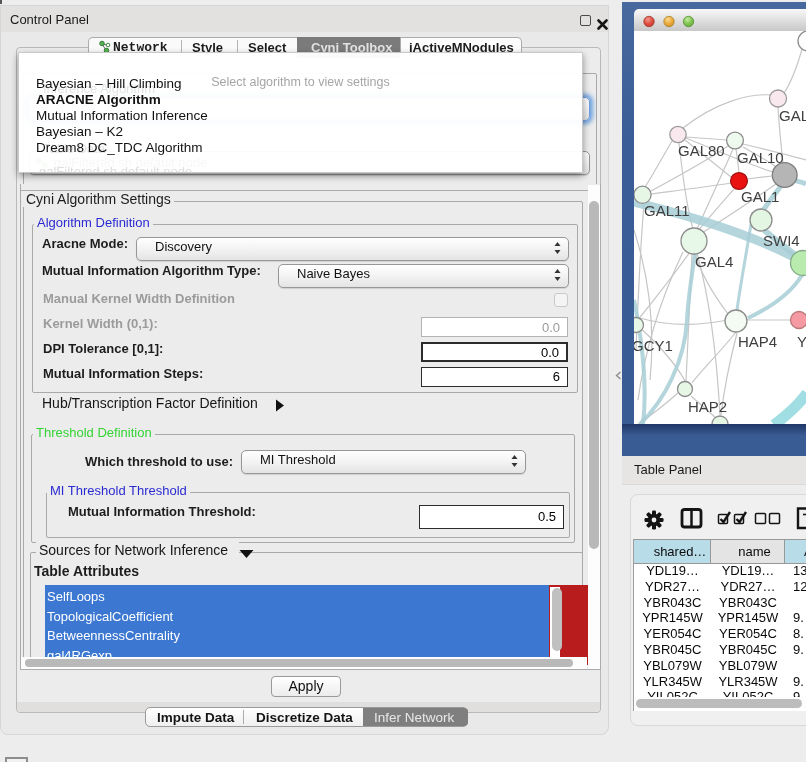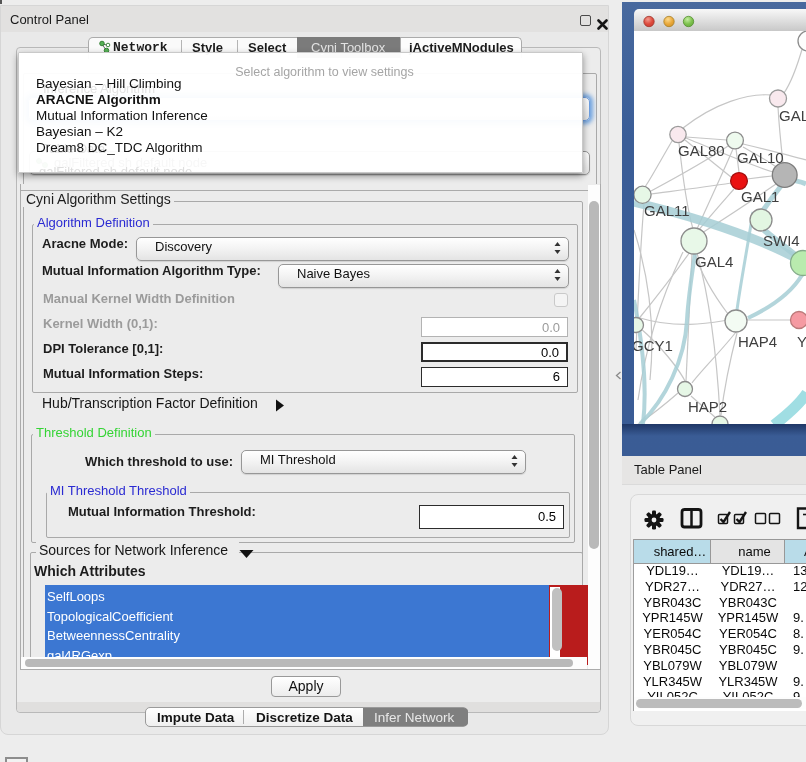--- a/index.html
+++ b/index.html
@@ -42,21 +42,21 @@
         <line x1="4" y1="4" x2="8" y2="10" stroke="#666" stroke-width="1"></line>
         <line x1="4" y1="4" x2="9" y2="5" stroke="#666" stroke-width="1"></line>
         <circle cx="4" cy="3.5" r="2.3" fill="#55b055" stroke="#2d7a2d" stroke-width="0.9"></circle>
         <circle cx="8.5" cy="10.5" r="2.3" fill="#55b055" stroke="#2d7a2d" stroke-width="0.9"></circle>
         <circle cx="10" cy="5" r="1.8" fill="#fff" stroke="#2d7a2d" stroke-width="0.9"></circle>
       </svg>
     <div class="abs" style="left:25px;top:3px;font-family:Liberation Mono, monospace;">Network</div>
     <div class="abs" style="left:104px;top:3px;">Style</div>
     <div class="abs" style="left:160px;top:3px;">Select</div>
     <div class="abs" style="left:209px;top:0;width:103px;height:21px;background:#7b7b7b;"></div>
-    <div class="abs" style="left:223px;top:3px;color:#e3e3e3;font-weight:normal;">Cyni Toolbox</div>
+    <div class="abs" style="left:223px;top:3px;color:#e3e3e3;font-weight:bold;">Cyni Toolbox</div>
     <div class="abs" style="left:312px;top:0;width:122px;height:21px;background:#fcfcfc;border:1px solid #ababab;border-bottom:none;border-radius:0 5px 0 0;box-sizing:border-box;"></div>
     <div class="abs" style="left:321px;top:3px;">jActiveMNodules</div>
   </div>
 
   <div class="abs gbox" style="left:22px;top:67px;width:572px;height:114px;"></div>
   <div class="combo" style="left:27px;top:91px;width:560px;height:22px;box-shadow:0 0 4px 2.5px rgba(72,140,220,0.75);border-color:#6d9ee0;"></div>
   <div class="combo" style="left:28px;top:145px;width:559px;height:22px;">
     <svg class="abs" style="left:5px;top:4px;" width="14" height="14" viewBox="0 0 14 14">
         <circle cx="4" cy="5" r="2.5" fill="#4caf50" stroke="#2e7d32" stroke-width="0.8"></circle>
         <circle cx="10" cy="9" r="2.5" fill="#4caf50" stroke="#2e7d32" stroke-width="0.8"></circle>
@@ -107,21 +107,21 @@
       </div>
     <div class="gbox" style="left:25px;top:308px;width:522px;height:44px;"></div>
     <div class="gtitle blue" style="left:26px;top:299px;">MI Threshold Threshold</div>
     <div class="abs lbl b" style="left:27px;top:320px;padding-left:20px;">Mutual Information Threshold:</div>
     <div class="field" style="left:398px;top:321px;width:145px;height:24px;border:1.5px solid #2c2c2c;line-height:22px;">0.5</div>
     <div class="gbox" style="left:9px;top:368px;width:551px;height:200px;"></div>
     <div class="gtitle" style="left:15px;top:358px;font-size:14px;color:#161616;">Sources for Network Inference &nbsp;</div>
     <svg class="abs" style="left:218px;top:365px;" width="15px" height="10px" viewBox="0 0 15 10">
         <path d="M0.5 1 L14.5 1 L7.5 9 Z" fill="#111"></path>
       </svg>
-    <div class="abs lbl b" style="left:13px;top:379px;font-size:14px;">Which Attributes</div>
+    <div class="abs lbl b" style="left:13px;top:379px;font-size:14px;">Table Attributes</div>
     <div class="abs" style="left:24px;top:401px;width:522px;height:80px;background:#b91c1c;padding-left:24px;">
       <div class="abs" style="left:0;top:0;width:504px;height:80px;background:#3c77d2;"></div>
       <div class="abs" style="left:505px;top:2px;width:10px;height:76px;background:#fff;"></div>
       <div class="abs" style="left:507px;top:3px;width:10px;height:63px;background:#c0c0c0;border-radius:5px;"></div>
       <div class="abs" style="left:2px;top:2px;color:#fff;font-size:13px;line-height:19.6px;white-space:nowrap;">SelfLoops<br>TopologicalCoefficient<br>BetweennessCentrality<br>gal4RGexp</div>
     </div>
   </div>
   <div class="abs" style="left:19px;top:184px;width:581px;height:1px;background:#ababab;"></div>
 
   <div class="abs" style="left:587px;top:179px;width:12px;height:484px;background:#fdfdfd;"></div>
@@ -138,21 +138,21 @@
     <div class="abs" style="left:11px;top:2px;">Impute Data</div>
     <div class="abs" style="left:110px;top:2px;">Discretize Data</div>
     <div class="abs" style="left:228px;top:2px;color:#e8e8e8;font-weight:normal;">Infer Network</div>
   </div>
 </div>
 
 <div class="abs" id="popup" style="left:18px;top:52px;width:563px;height:119px;background:rgba(255,255,255,0.96);border:1px solid #c9c9c9;border-radius:1px;box-shadow:0 3px 7px rgba(0,0,0,0.4);font-size:13.5px;color:#111;overflow:hidden;">
   <div class="abs" style="left:24px;top:28px;color:#e3e3e3;font-size:13px;">Inference Algorithm</div>
   <div class="abs" style="left:24px;top:88px;color:#e3e3e3;font-size:13px;">Table Data</div>
   <div class="abs" style="left:20px;top:111px;color:#dedede;font-size:13px;">galFiltered sh default node</div>
-  <div class="abs" style="left:0;top:12px;width:563px;text-align:center;color:#a5a5a5;font-size:12.5px;padding-left:24px;">Select algorithm to view settings</div>
+  <div class="abs" style="left:0;top:22px;width:563px;text-align:center;color:#a5a5a5;font-size:12.5px;">Select algorithm to view settings</div>
   <div class="abs" style="left:0;top:23px;width:563px;margin-left:16px;">
     <div style="height:16px;padding-left:1px;">Bayesian – Hill Climbing</div>
     <div style="height:16px;padding-left:1px;font-weight:bold;">ARACNE Algorithm</div>
     <div style="height:16px;padding-left:1px;">Mutual Information Inference</div>
     <div style="height:16px;padding-left:1px;">Bayesian – K2</div>
     <div style="height:16px;padding-left:1px;">Dream8 DC_TDC Algorithm</div>
   </div>
 </div>
 
 <svg class="abs" style="left:615px;top:371px;" width="7" height="9" viewBox="0 0 7 9">

